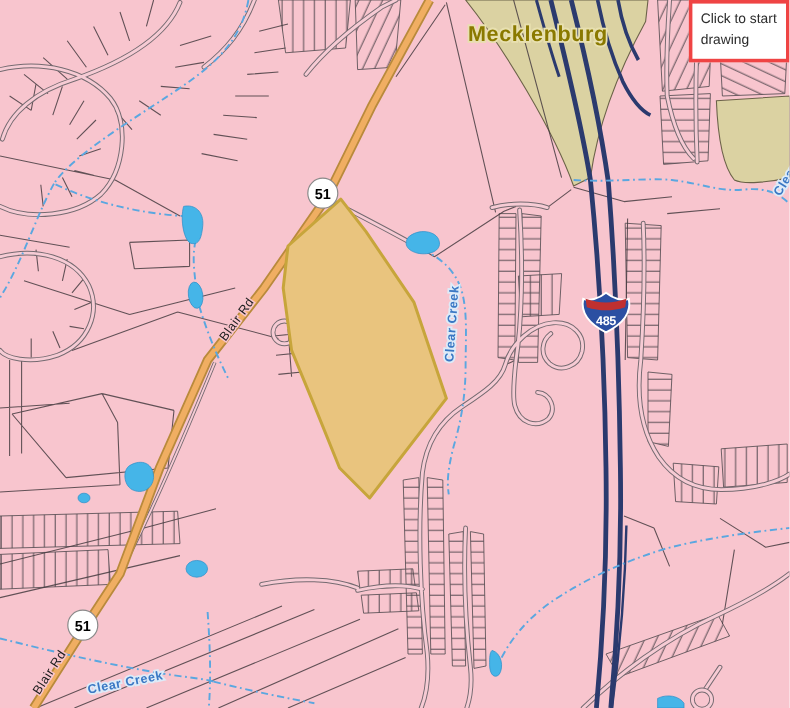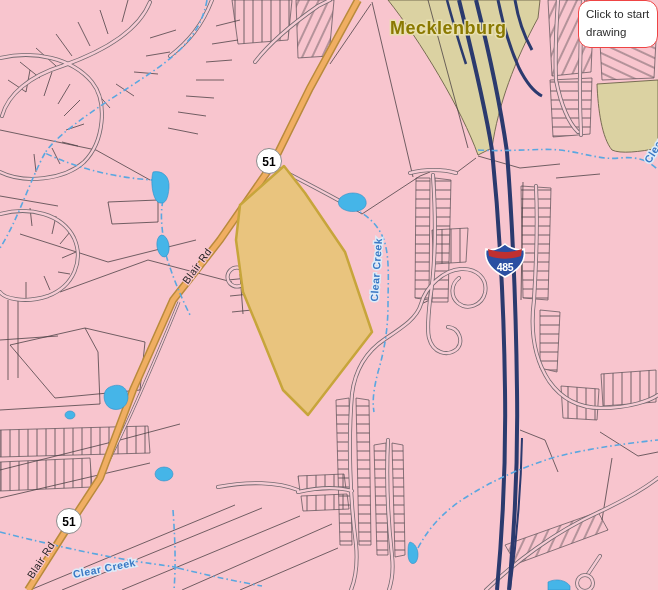--- a/index.html
+++ b/index.html
@@ -24,21 +24,21 @@
                paint-order:stroke;font-weight:bold;letter-spacing:.5px;}
   .road-label{fill:#1d1d1d;font-size:10.5px;stroke:#F8C5CE;stroke-width:2.5px;
               paint-order:stroke;letter-spacing:.5px;}
   .county-label{fill:#8A7900;font-size:18px;font-weight:bold;stroke:#E8E0B0;
                 stroke-width:3px;paint-order:stroke;letter-spacing:.5px;}
   .shield-circle{fill:#fff;stroke:#8a8a8a;stroke-width:1;}
   .shield-text{fill:#000;font-size:12px;font-weight:bold;text-anchor:middle;}
   .i485-text{fill:#fff;font-size:10.5px;font-weight:bold;text-anchor:middle;
              letter-spacing:-.3px;}
   .tooltip{position:absolute;top:0;right:0;width:64px;background:#FFFFFF;
-           border:1px solid #ef4444;border-radius:12px;padding:5px 7px;
+           border:3px solid #ef4444;border-radius:0;padding:5px 7px;
            font-size:11.5px;line-height:1.55;color:#2b2b2b;}
 </style>
 </head>
 <body>
 
 <div class="stage">
 <svg width="658" height="590" viewBox="0 0 658 590">
   <defs>
     <pattern id="p0" width="9" height="60" patternUnits="userSpaceOnUse">
       <path d="M1 0V60" stroke="#4e454b" stroke-width="0.8"></path>

